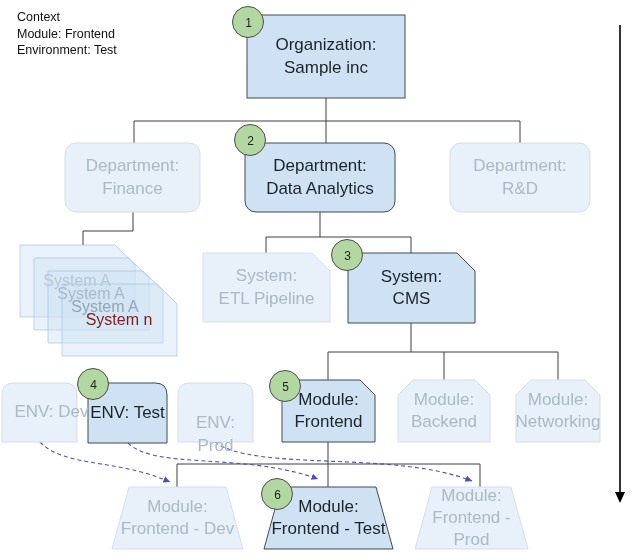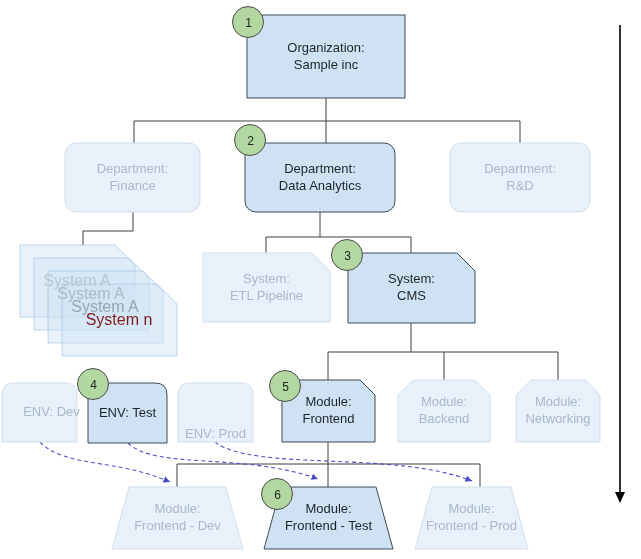--- a/index.html
+++ b/index.html
@@ -1,20 +1,20 @@
 <!DOCTYPE html>
 <html><head>
 <meta charset="utf-8">
 <style>
   html,body{margin:0;padding:0;background:#ffffff;}
   #stage{position:relative;width:641px;height:559px;background:#ffffff;
          font-family:"Liberation Sans",sans-serif;overflow:hidden;}
   #shapes{position:absolute;left:0;top:0;}
   .lbl{position:absolute;display:flex;flex-direction:column;align-items:center;
-       justify-content:center;text-align:center;font-size:13px;line-height:1.3;
+       justify-content:center;text-align:center;font-size:17px;line-height:1.3;
        color:#1d2429;pointer-events:none;}
   .lbl.faded{color:#a9b9c6;}
   .badge{position:absolute;width:31px;height:31px;display:flex;align-items:center;
          justify-content:center;font-size:12px;color:#20261d;pointer-events:none;}
   #context{position:absolute;left:17px;top:9px;font-size:12.5px;line-height:1.32;color:#101010;}
   .stacktxt{position:absolute;transform:translate(-50%,-50%);font-size:16px;white-space:nowrap;}
   .st0{color:#bac6d1;} .st1{color:#aab9c6;} .st2{color:#94a5b4;} .st3{color:#7f1d1d;}
 </style>
 </head>
 <body>
@@ -74,20 +74,25 @@
     <g fill="#b2d7a1" stroke="#4d4d4d">
       <circle cx="248" cy="22" r="15.5"></circle>
       <circle cx="250" cy="140" r="15.5"></circle>
       <circle cx="347" cy="255" r="15.5"></circle>
       <circle cx="93" cy="384" r="15.5"></circle>
       <circle cx="285" cy="386" r="15.5"></circle>
       <circle cx="277" cy="494" r="15.5"></circle>
     </g>
   </svg>
 
+  <div id="context">
+    <div>Context</div>
+    <div>Module: Frontend</div>
+    <div>Environment: Test</div>
+  </div>
 
   <div class="lbl" style="left:247px;top:15px;width:158px;height:83px;">
     <span>Organization:</span>
     <span>Sample inc</span>
   </div>
 
   <div class="lbl faded" style="left:65px;top:143px;width:135px;height:69px;">
     <span>Department:</span>
     <span>Finance</span>
   </div>

